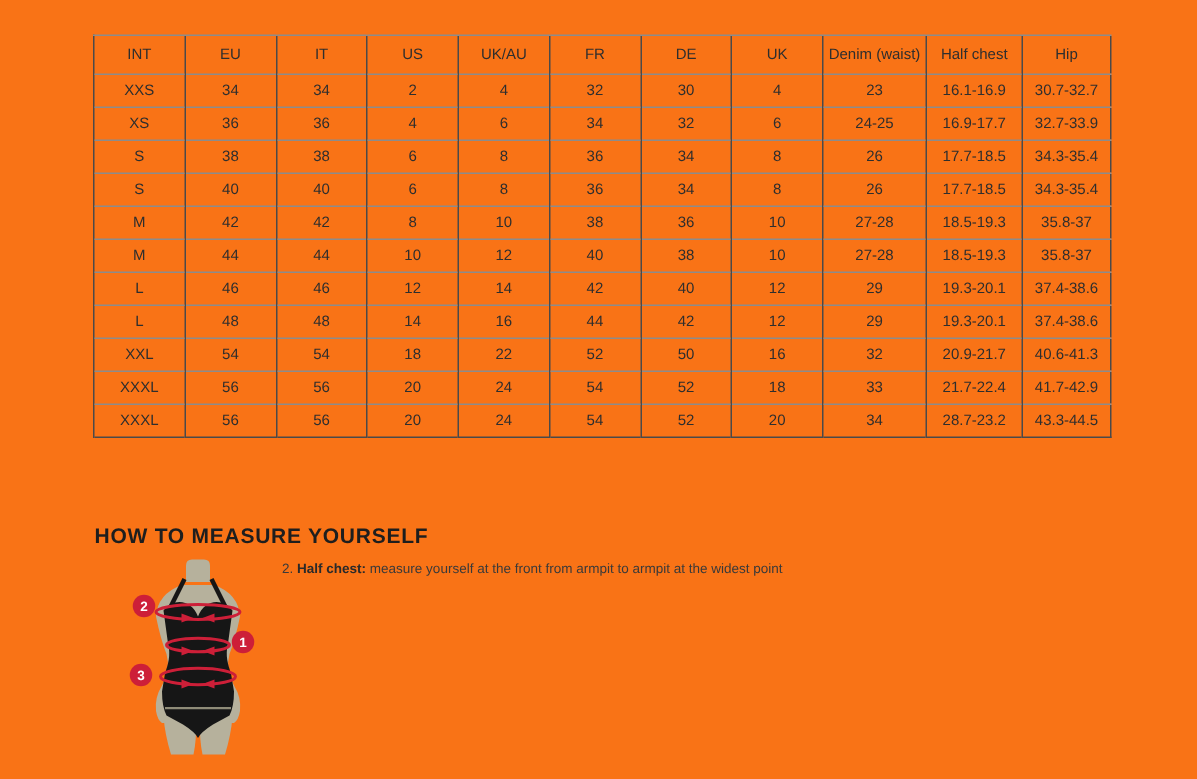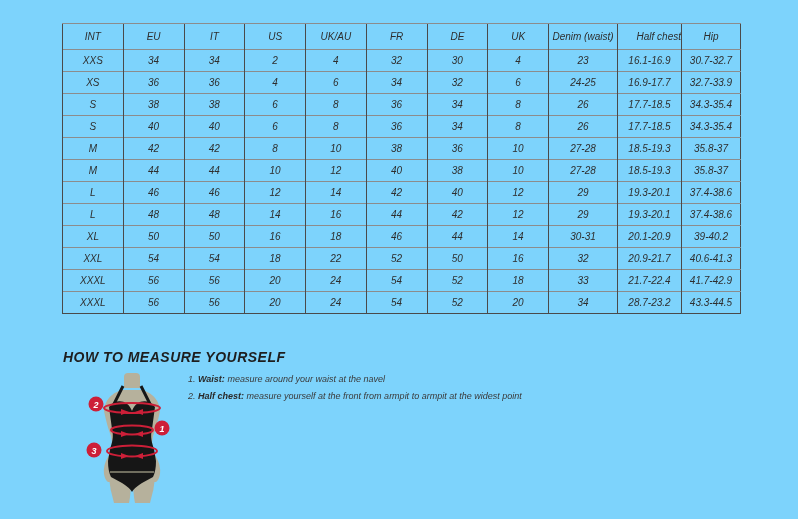--- a/index.html
+++ b/index.html
@@ -1,35 +1,35 @@
 <!DOCTYPE html>
 <html><head>
 <meta charset="utf-8">
 <style>
   html,body{margin:0;padding:0;background:#ffffff;}
   body{width:798px;height:519px;font-family:"Liberation Sans",sans-serif;}
-  .page{position:relative;width:798px;height:519px;overflow:hidden;background:#7dd3fc;font-style:italic;}
+  .page{position:relative;width:798px;height:519px;overflow:hidden;background:#f97316;}
 
   
   #size-table{
     position:absolute;left:62px;top:23px;width:679px;
     border-collapse:collapse;table-layout:fixed;
     border:1px solid #4a4a4a;
   }
   #size-table th,#size-table td{
     border-left:1px solid #4a4a4a;
     border-top:1px solid #8c8c8c;
     text-align:center;vertical-align:middle;
     font-size:10px;color:#2e2e2e;padding:0;
     white-space:nowrap;overflow:hidden;
   }
   #size-table th{height:25px;font-weight:normal;}
   #size-table td{height:21px;}
   #size-table th:nth-child(9){width:68px;}
-  #size-table th:nth-child(10){width:63px;text-align:right;}
+  #size-table th:nth-child(10){width:63px;}
   #size-table th:nth-child(11){width:58px;}
 
   
   .measure{position:absolute;left:63px;top:349px;width:680px;}
   .measure h2{
     margin:0;font-size:14px;font-weight:bold;color:#1e1e1e;
     letter-spacing:.5px;
   }
   .measure-row{display:flex;align-items:flex-start;margin-top:6px;}
   .figure-wrap{width:112px;height:140px;margin-left:13px;flex:0 0 auto;}
@@ -162,33 +162,20 @@
           <td>14</td>
           <td>16</td>
           <td>44</td>
           <td>42</td>
           <td>12</td>
           <td>29</td>
           <td>19.3-20.1</td>
           <td>37.4-38.6</td>
         </tr>
         <tr>
-          <td>XL</td>
-          <td>50</td>
-          <td>50</td>
-          <td>16</td>
-          <td>18</td>
-          <td>46</td>
-          <td>44</td>
-          <td>14</td>
-          <td>30-31</td>
-          <td>20.1-20.9</td>
-          <td>39-40.2</td>
-        </tr>
-        <tr>
           <td>XXL</td>
           <td>54</td>
           <td>54</td>
           <td>18</td>
           <td>22</td>
           <td>52</td>
           <td>50</td>
           <td>16</td>
           <td>32</td>
           <td>20.9-21.7</td>
@@ -271,19 +258,18 @@
             <text x="86" y="60.5" text-anchor="middle" font-size="9" font-weight="bold" fill="#ffffff">1</text>
           </g>
           <g>
             <circle cx="18" cy="79" r="7.5" fill="#cd1f38"></circle>
             <text x="18" y="82.5" text-anchor="middle" font-size="9" font-weight="bold" fill="#ffffff">3</text>
           </g>
         </svg>
       </div>
 
       <ol id="instruction-list" class="instructions">
-          <li><span class="num">1.</span> <b>Waist:</b> <span>measure around your waist at the navel</span></li>
           <li><span class="num">2.</span> <b>Half chest:</b> <span>measure yourself at the front from armpit to armpit at the widest point</span></li>
         </ol>
     </div>
   </section>
 
 </div>
 
 </body></html>

